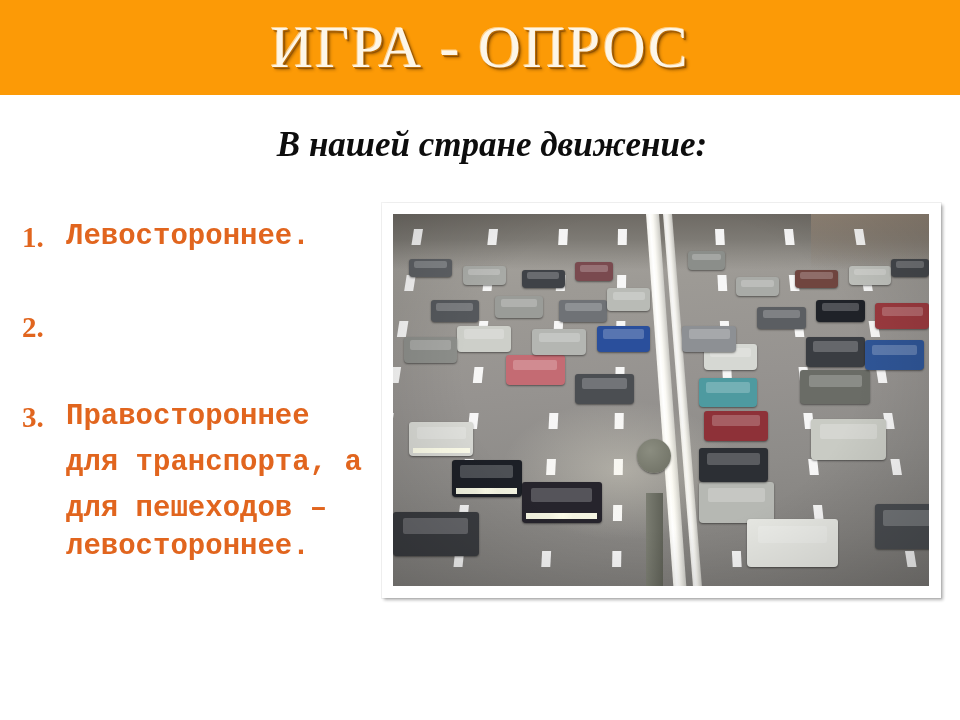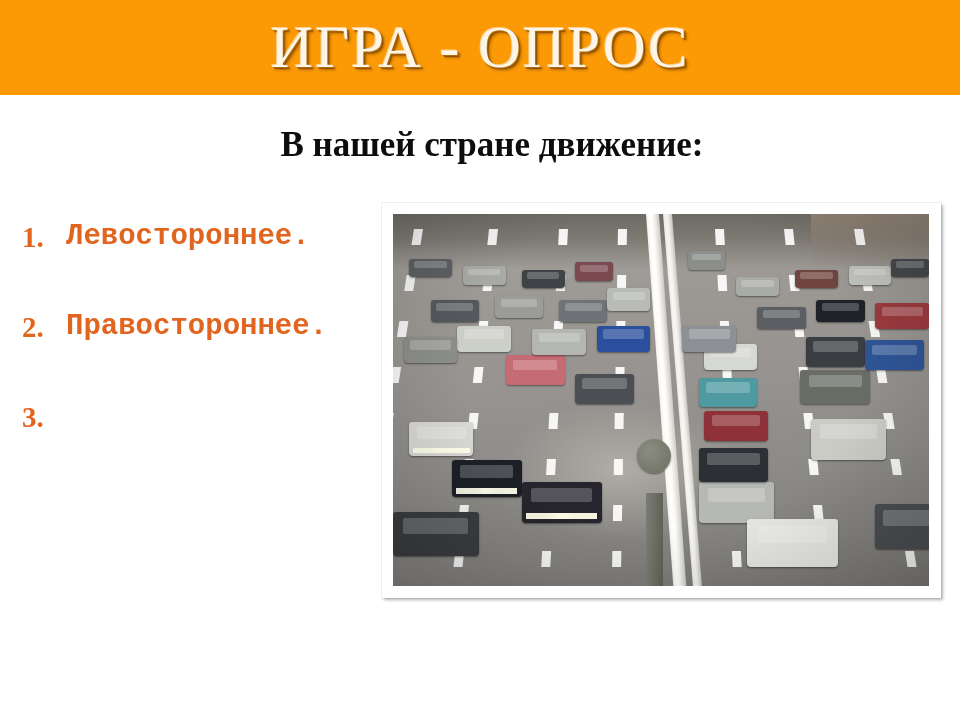--- a/index.html
+++ b/index.html
@@ -56,20 +56,21 @@
     top: 122px;
     width: 960px;
     padding-left: 24px;
     text-align: center;
     font-family: "Liberation Serif", "DejaVu Serif", serif;
     font-size: 35px;
     line-height: 46px;
     font-weight: bold;
     color: #0d0d0d;
     white-space: nowrap;
+    font-style: italic;
   }
 
   
   #answer-list {
     position: absolute;
     left: 22px;
     top: 214px;
     width: 350px;
   }
 
@@ -252,27 +253,30 @@
 
     <div class="answer-item">
       <span class="answer-number">1.</span>
       <span class="answer-text">
         <span class="ln">Левостороннее.</span>
       </span>
     </div>
 
     <div class="answer-item">
       <span class="answer-number">2.</span>
-      <span class="answer-text">
-        <span class="ln">Правостороннее.</span>
-      </span>
     </div>
 
     <div class="answer-item">
       <span class="answer-number">3.</span>
+      <span class="answer-text">
+        <span class="ln">Правостороннее</span>
+        <span class="ln">для транспорта, а</span>
+        <span class="ln">для пешеходов –</span>
+        <span class="ln tight">левостороннее.</span>
+      </span>
     </div>
 
   </div>
 
   <div id="photo-frame">
     <div id="traffic-photo">
       <div class="asphalt"></div>
       <div class="horizon"></div>
 
       <div class="lane l1"></div>

